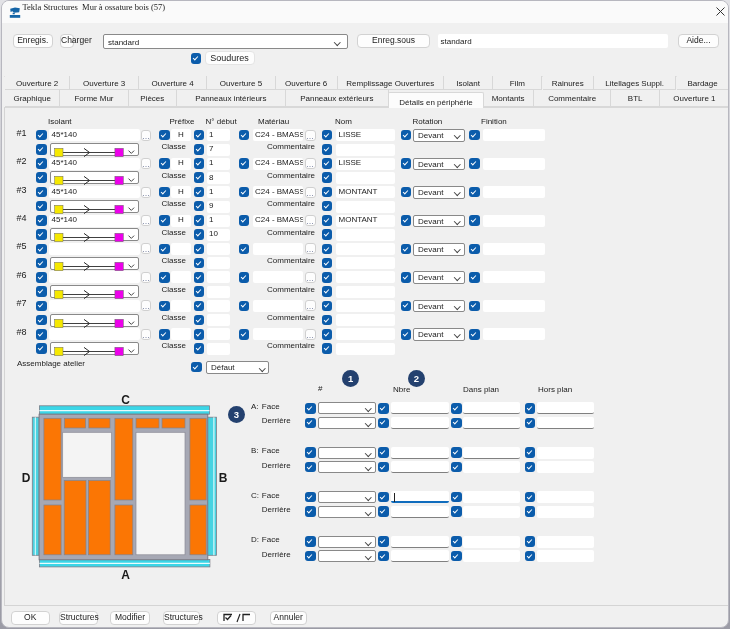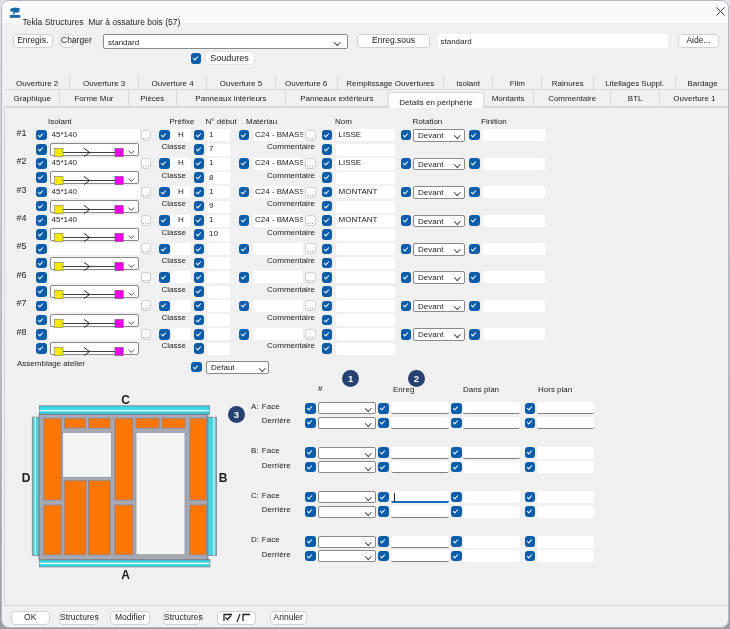--- a/index.html
+++ b/index.html
@@ -1,20 +1,20 @@
 <!DOCTYPE html>
 <html><head><meta charset="utf-8">
 <style>
 * { margin:0; padding:0; box-sizing:border-box; }
 html,body { width:730px; height:629px; overflow:hidden; }
 body { background:linear-gradient(#e2e2e6, #9b9ba5); font-family:"Liberation Sans", sans-serif; }
 .win { position:absolute; left:1px; top:0px; width:727.5px; height:627.5px;
   background:#f0f0f0; border:1px solid #b7b7bf; border-radius:8px; overflow:hidden; }
 .titlebar { position:absolute; left:0; top:0; width:100%; height:22px; background:#fafafa; }
-.title { position:absolute; left:20.5px; top:16px; font-size:8.5px; color:#1b1b1b; }
+.title { position:absolute; left:20.5px; top:1px; font-size:8.5px; color:#1b1b1b;font-family:Liberation Serif, serif; }
 .lbl { position:absolute; font-size:8px; color:#1b1b1b; white-space:nowrap; }
 .btn { position:absolute; background:#fdfdfd; border:1px solid #d2d2d2; border-radius:4px;
   font-size:8.5px; color:#1b1b1b; text-align:center; line-height:11.5px; height:14px; }
 .cb { position:absolute; width:10.5px; height:10.5px; background:#0b5cab; border-radius:3px; }
 .cb::after { content:''; position:absolute; left:2.3px; top:2.9px; width:4.3px; height:2.2px;
   border-left:1.2px solid #fff; border-bottom:1.2px solid #fff; transform:rotate(-47deg); }
 .inp { position:absolute; background:#fff; border-radius:2px; font-size:8px; color:#1b1b1b;
   white-space:nowrap; overflow:hidden; padding:0.5px 0 0 2.5px; }
 .inp span { position:relative; top:0; }
 .dots { position:absolute; height:11px; background:#fdfdfd; border:1px solid #d0d0d0; border-radius:3px;
@@ -79,21 +79,21 @@
 <div class="tab" style="left:532.1px;top:89px;width:77.10000000000002px;height:16.5px">Commentaire</div>
 <div class="tab" style="left:609.2px;top:89px;width:48.89999999999998px;height:16.5px">BTL</div>
 <div class="tab" style="left:658.1px;top:89px;width:69.60000000000002px;height:16.5px">Ouverture 1</div>
 
   <div style="position:absolute;left:2px;top:105.5px;width:724.7px;height:499.5px;border:1px solid #d4d4d4;border-top:1px solid #d8d8d8;background:#f0f0f0;z-index:1"></div>
   <div style="position:absolute;left:0;top:0;width:730px;height:629px;z-index:2">
 
     <div class="hdr" style="left:46px;top:115.8px">Isolant</div>
     <div class="hdr" style="left:167.5px;top:115.8px">Préfixe</div>
     <div class="hdr" style="left:203.5px;top:115.8px">N° début</div>
-    <div class="hdr" style="left:244px;top:115.8px">Matériau</div>
+    <div class="hdr" style="left:256px;top:115.8px">Matériau</div>
     <div class="hdr" style="left:333px;top:115.8px">Nom</div>
     <div class="hdr" style="left:410.5px;top:115.8px">Rotation</div>
     <div class="hdr" style="left:479px;top:115.8px">Finition</div>
 <div class="lbl" style="left:12px;top:126.6px;width:12.5px;text-align:right;font-size:9px">#1</div>
 <div class="cb" style="left:34px;top:128.89999999999998px"></div>
 <div class="inp" style="left:47px;top:128.2px;width:91px;height:12px"><span>45*140</span></div>
 <div class="dots" style="left:139px;top:128.6px;width:9.5px">…</div>
 <div class="cb" style="left:157px;top:128.89999999999998px"></div>
 <div class="inp" style="left:169px;top:128.2px;width:20px;height:12px;text-align:center;padding-left:0"><span>H</span></div>
 <div class="cb" style="left:191.5px;top:128.89999999999998px"></div>
@@ -336,21 +336,21 @@
 <div class="cb" style="left:191.5px;top:342.15000000000003px"></div>
 <div class="inp" style="left:204.5px;top:341.75000000000006px;width:23.5px;height:12px"></div>
 <div class="lbl" style="left:233px;top:340.45000000000005px;width:80px;text-align:right">Commentaire</div>
 <div class="cb" style="left:319.5px;top:342.15000000000003px"></div>
 <div class="inp" style="left:334px;top:341.75000000000006px;width:59px;height:12px"></div>
     <div class="lbl" style="left:15px;top:357.7px">Assemblage atelier</div>
     <div class="cb" style="left:189px;top:360.7px"></div>
     <div class="dcombo" style="left:204px;top:359.8px;width:63px;height:13.5px"><span>Défaut</span><i style="top:3.8px"></i></div>
 
     <div class="hdr" style="left:316px;top:383.4px">#</div>
-    <div class="hdr" style="left:391px;top:384.4px">Enreg</div>
+    <div class="hdr" style="left:391px;top:384.4px">Nbre</div>
     <div class="hdr" style="left:461px;top:384.4px">Dans plan</div>
     <div class="hdr" style="left:536px;top:384.4px">Hors plan</div>
 <div class="lbl" style="left:249px;top:400.8px">A:</div>
 <div class="lbl" style="left:259.8px;top:400.8px">Face</div>
 <div class="cb" style="left:303px;top:402.0px"></div>
 <div class="dcombo" style="left:316px;top:401.3px;width:57.5px;height:12.2px"><span></span><i></i></div>
 <div class="cb" style="left:376px;top:402.0px"></div>
 <div class="inp" style="left:389px;top:401.3px;width:57.5px;height:12px;border-bottom:1px solid #808080"></div>
 <div class="cb" style="left:449px;top:402.0px"></div>
 <div class="inp" style="left:460.7px;top:401.3px;width:57.5px;height:12px;border-bottom:1px solid #808080"></div>

